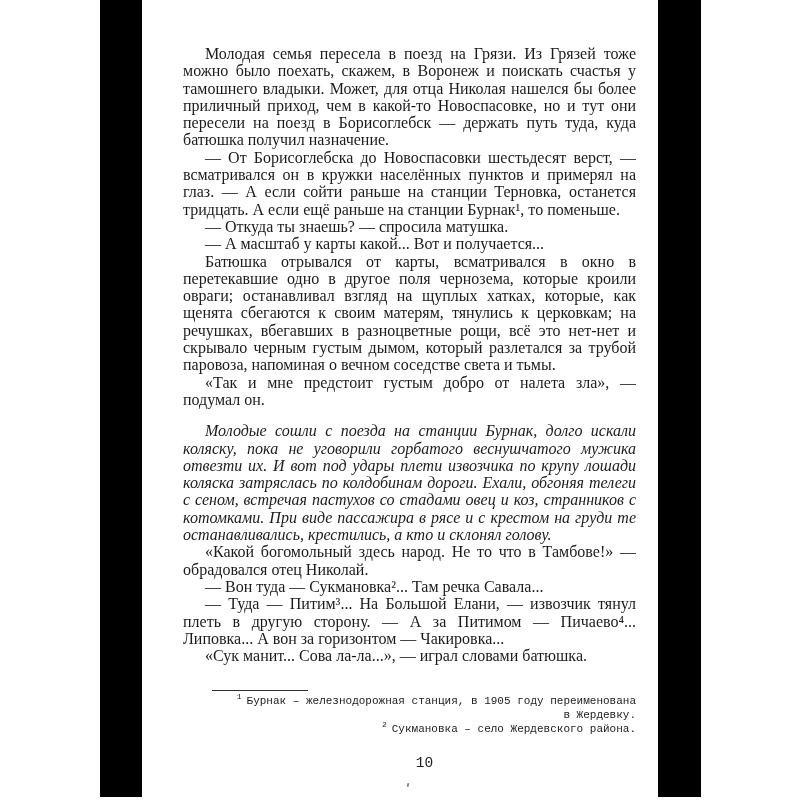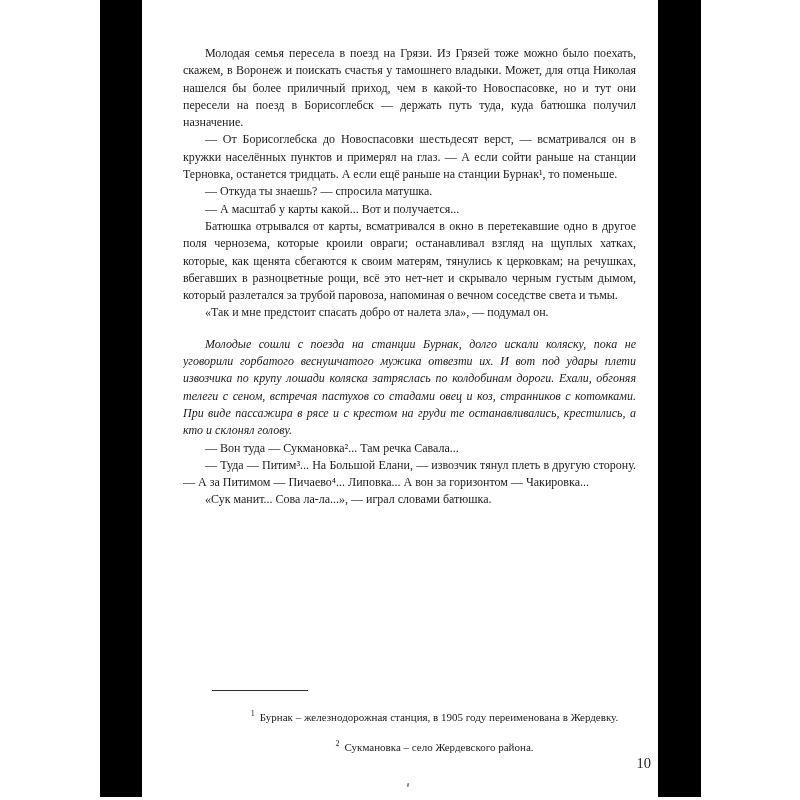--- a/index.html
+++ b/index.html
@@ -27,21 +27,21 @@
   .edge-bar.left  { left: 100px; width: 42px; }
   .edge-bar.right { left: 658px; width: 43px; }
 
   .text-block {
     position: absolute;
     left: 183px;
     top: 45px;
     width: 453px;
     height: 642px;
     overflow: hidden;
-    font-size: 12px;
+    font-size: 16px;
     line-height: 17.3px;
     text-align: justify;
     hyphens: auto;
   }
   .para {
     margin: 0;
     text-indent: 22px;
   }
   .para.section-gap { margin-top: 14px; font-style: italic; }
 
@@ -53,39 +53,41 @@
     height: 1px;
     background: #2f2f2f;
   }
   .footnotes {
     position: absolute;
     left: 183px;
     top: 695px;
     width: 453px;
   }
   .footnote {
-    margin: 16px;
+    margin: 0;
     padding-left: 50px;
     font-size: 11px;
     line-height: 13.8px;
-    text-align: center;
+    text-align: right;
+    font-family: Liberation Mono, monospace;
   }
   .fn-num {
     font-size: 8px;
     margin-right: 5px;
     line-height: 0;
   }
   .page-number {
     position: absolute;
     left: 198px;
     top: 755px;
     width: 453px;
-    text-align: right;
+    text-align: center;
     font-size: 14.5px;
     color: #1f1f1f;
+    font-family: Liberation Mono, monospace;
   }
   .scan-artifact {
     position: absolute;
     left: 407px;
     top: 783px;
     width: 2px;
     height: 4px;
     background: #8a8a8a;
     border-radius: 1px;
     transform: rotate(12deg);
@@ -106,24 +108,25 @@
 
 
       <p class="para">— От Борисоглебска до Новоспасовки шестьдесят верст, — всматривался он в кружки населённых пунктов и примерял на глаз. — А если сойти раньше на станции Терновка, останется тридцать. А если ещё раньше на станции Бурнак¹, то поменьше.</p>
 
       <p class="para">— Откуда ты знаешь? — спросила матушка.</p>
 
       <p class="para">— А масштаб у карты какой... Вот и получается...</p>
 
       <p class="para">Батюшка отрывался от карты, всматривался в окно в перетекавшие одно в другое поля чернозема, которые кроили овраги; останавливал взгляд на щуплых хатках, которые, как щенята сбегаются к своим матерям, тянулись к церковкам; на речушках, вбегавших в разноцветные рощи, всё это нет-нет и скрывало черным густым дымом, который разлетался за трубой паровоза, напоминая о вечном соседстве света и тьмы.</p>
 
-      <p class="para">«Так и мне предстоит спасать добро от налета зла», — подумал он.</p>
+      <p class="para">«Так и мне предстоит густым добро от налета зла», — подумал он.</p>
 
       <p class="para section-gap">Молодые сошли с поезда на станции Бурнак, долго искали коляску, пока не уговорили горбатого веснушчатого мужика отвезти их. И вот под удары плети извозчика по крупу лошади коляска затряслась по колдобинам дороги. Ехали, обгоняя телеги с сеном, встречая пастухов со стадами овец и коз, странников с котомками. При виде пассажира в рясе и с крестом на груди те останавливались, крестились, а кто и склонял голову.</p>
 
+      <p class="para">«Какой богомольный здесь народ. Не то что в Тамбове!» — обрадовался отец Николай.</p>
 
 
       <p class="para">— Вон туда — Сукмановка²... Там речка Савала...</p>
 
       <p class="para">— Туда — Питим³... На Большой Елани, — извозчик тянул плеть в другую сторону. — А за Питимом — Пичаево⁴... Липовка... А вон за горизонтом — Чакировка...</p>
 
       <p class="para">«Сук манит... Сова ла-ла...», — играл словами батюшка.</p>
     </div>
 
   <div class="footnote-sep"></div>

